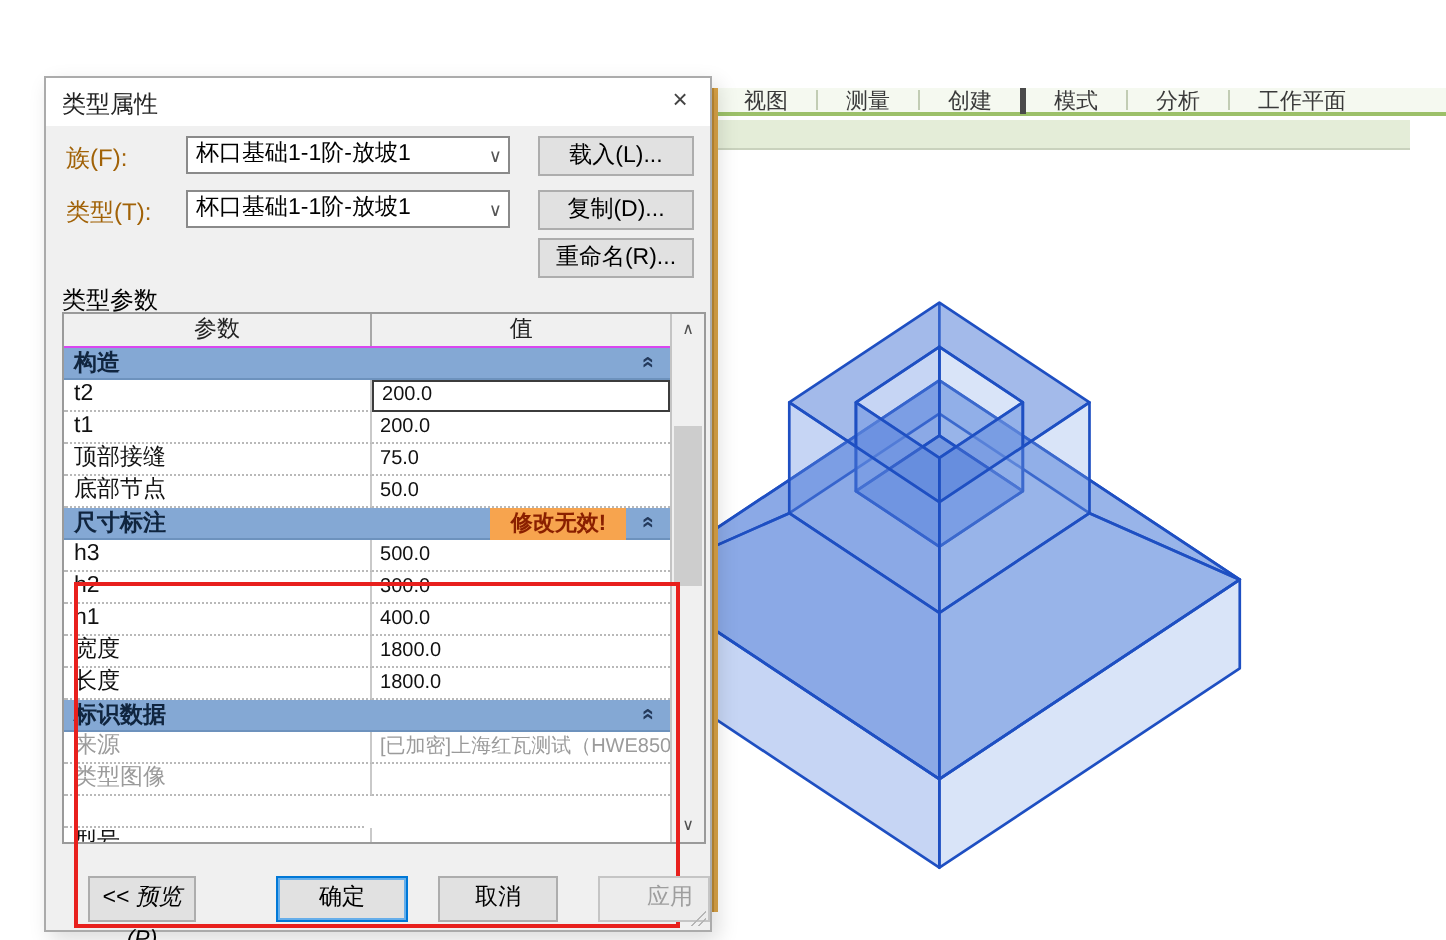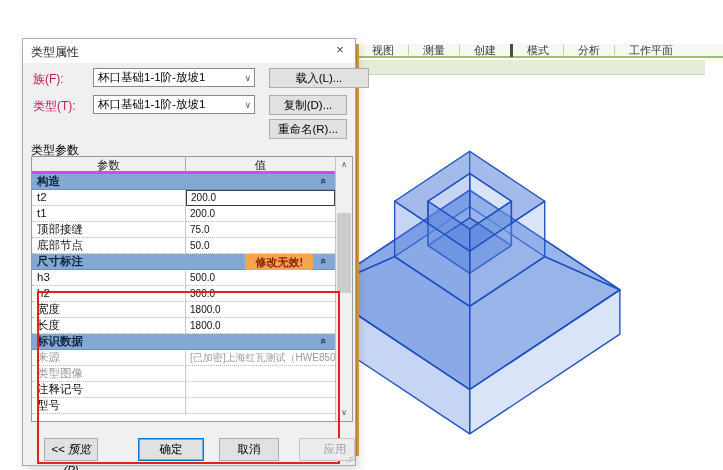--- a/index.html
+++ b/index.html
@@ -30,33 +30,33 @@
     background:#dba447; border-left:1px solid #c08c33; }
 
   
   .dialog { position:absolute; left:22px; top:38px; width:334px; height:428px;
     background:#f0f0f0; border:1px solid #ababab; box-shadow:3px 4px 10px rgba(0,0,0,0.14); }
   .titlebar { position:absolute; left:0; top:0; right:0; height:24px; background:#ffffff; }
   .dlg-title { position:absolute; left:8px; top:5px; font-size:12px; color:#222; }
   .dlg-close { position:absolute; right:2px; top:1px; width:26px; height:20px; text-align:center;
     font-size:13px; color:#444; line-height:20px; cursor:pointer; }
 
-  .frm-label { position:absolute; font-size:12px; color:#be185d; }
+  .frm-label { position:absolute; font-size:12px; color:#a16207; }
   .combo { position:absolute; height:19px; background:#fff; border:1px solid #8a8a8a;
     font-size:11.5px; color:#000; line-height:17px; padding:0 18px 0 4px; white-space:nowrap; overflow:hidden; }
   .combo .arrow { position:absolute; right:3px; top:1px; font-size:9px; color:#555; }
   .win-btn { position:absolute; height:20px; background:#e1e1e1; border:1px solid #adadad;
     font-size:11.5px; color:#000; text-align:center; line-height:18px; cursor:pointer; }
 
   .table-caption { position:absolute; left:8px; top:103px; font-size:12px; color:#000; }
 
   .ptable { position:absolute; left:8px; top:117px; width:322px; height:266px;
     background:#fff; border:1px solid #9a9a9a; display:flex; }
   .tleft { width:305px; display:flex; flex-direction:column; overflow:hidden; }
-  .thead { display:flex; height:17px; background:#f0f0f0; border-bottom:3px solid #d946ef; flex:none; }
+  .thead { display:flex; height:17px; background:#f0f0f0; border-bottom:1px solid #d946ef; flex:none; }
   .thead .hc { font-size:11.5px; color:#222; text-align:center; line-height:16px; }
   .hc.c1 { width:155px; border-right:1px solid #a8a8a8; }
   .hc.c2 { width:150px; }
   .rows { flex:1; overflow:hidden; }
   .sec { height:16px; background:#84a8d4; display:flex; align-items:center;
     border-bottom:1px solid #6d92bd; position:relative; }
   .sec .group-label { font-size:11.5px; font-weight:bold; color:#10253f; padding-left:5px; }
   .sec .chev { position:absolute; right:8px; top:2px; font-size:10px; color:#1c3least; color:#1c3least; }
   .chev { display:inline-block; transform:rotate(90deg); color:#23395b; font-weight:bold; }
   .badge { position:absolute; right:22px; top:0; height:16px; background:#f7a44e; color:#8a1f00;
@@ -144,21 +144,21 @@
     <div class="titlebar">
       <span class="dlg-title">类型属性</span>
       <span class="dlg-close">×</span>
     </div>
 
     <span class="frm-label" style="left:10px; top:32px;">族(F):</span>
     <div class="combo" style="left:70px; top:29px; width:162px;">
       <span>杯口基础1-1阶-放坡1</span>
       <span class="arrow">∨</span>
     </div>
-    <button class="win-btn" style="left:246px; top:29px; width:100px;">载入(L)...</button>
+    <button class="win-btn" style="left:246px; top:29px; width:78px;">载入(L)...</button>
 
     <span class="frm-label" style="left:10px; top:59px;">类型(T):</span>
     <div class="combo" style="left:70px; top:56px; width:162px;">
       <span>杯口基础1-1阶-放坡1</span>
       <span class="arrow">∨</span>
     </div>
     <button class="win-btn" style="left:246px; top:80px; width:78px;">重命名(R)...</button>
     <button class="win-btn" style="left:246px; top:56px; width:78px;">复制(D)...</button>
 
     <span class="table-caption">类型参数</span>
@@ -197,41 +197,44 @@
             </div>
             <div class="prow">
               <span class="pname">h3</span>
               <span class="pval">500.0</span>
             </div>
             <div class="prow">
               <span class="pname">h2</span>
               <span class="pval">300.0</span>
             </div>
             <div class="prow">
+              <span class="pname">h1</span>
+              <span class="pval">400.0</span>
+            </div>
+            <div class="prow">
               <span class="pname">宽度</span>
               <span class="pval">1800.0</span>
             </div>
             <div class="prow">
               <span class="pname">长度</span>
               <span class="pval">1800.0</span>
             </div>
             <div class="sec">
               <span class="group-label">标识数据</span>
               <span class="chev" style="position: absolute; right: 8px; top: 1px; font-size: 11px;">«</span>
             </div>
             <div class="prow">
               <span class="pname gray">来源</span>
               <span class="pval gray">[已加密]上海红瓦测试（HWE850</span>
             </div>
             <div class="prow">
               <span class="pname gray">类型图像</span>
               <span class="pval gray"></span>
             </div>
             <div class="prow">
-              <span class="pname">注释记号</span>
               <span class="pval"></span>
             </div>
             <div class="prow clip">
               <span class="pname">型号</span>
               <span class="pval"></span>
             </div>
           </div>
       </div>
       <div class="sbar">
         <span class="sarrow up">∧</span>

